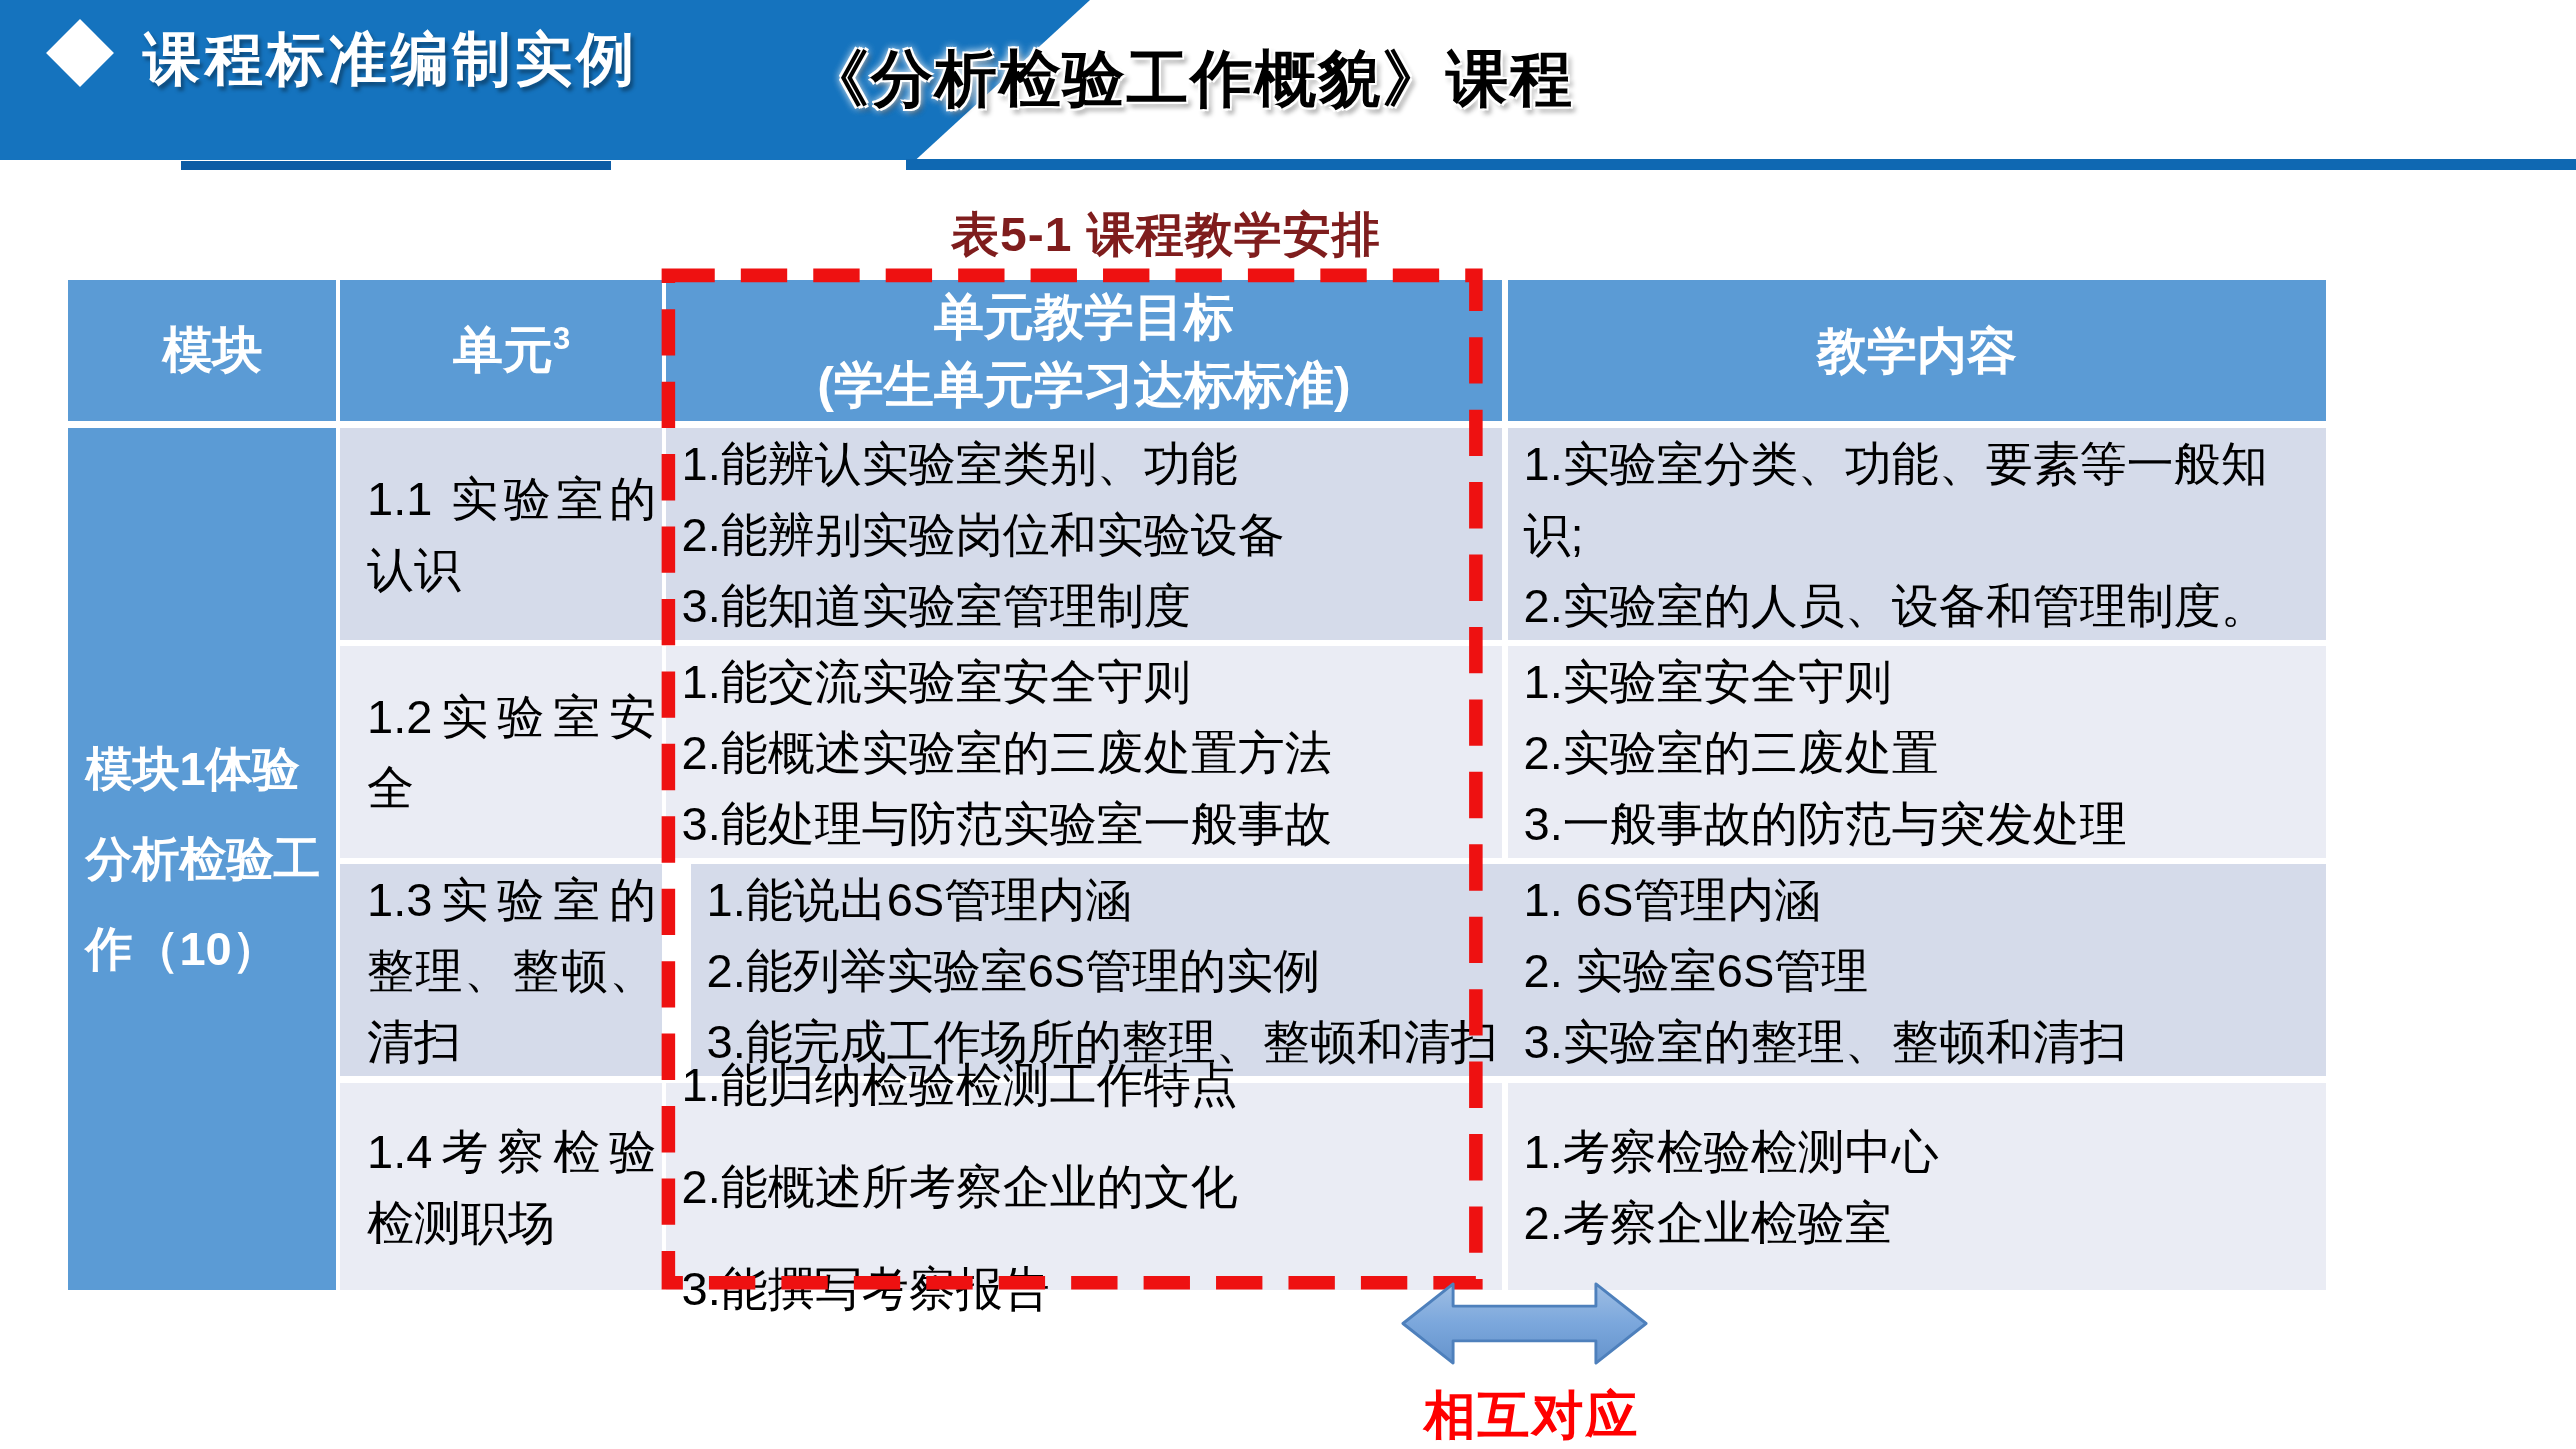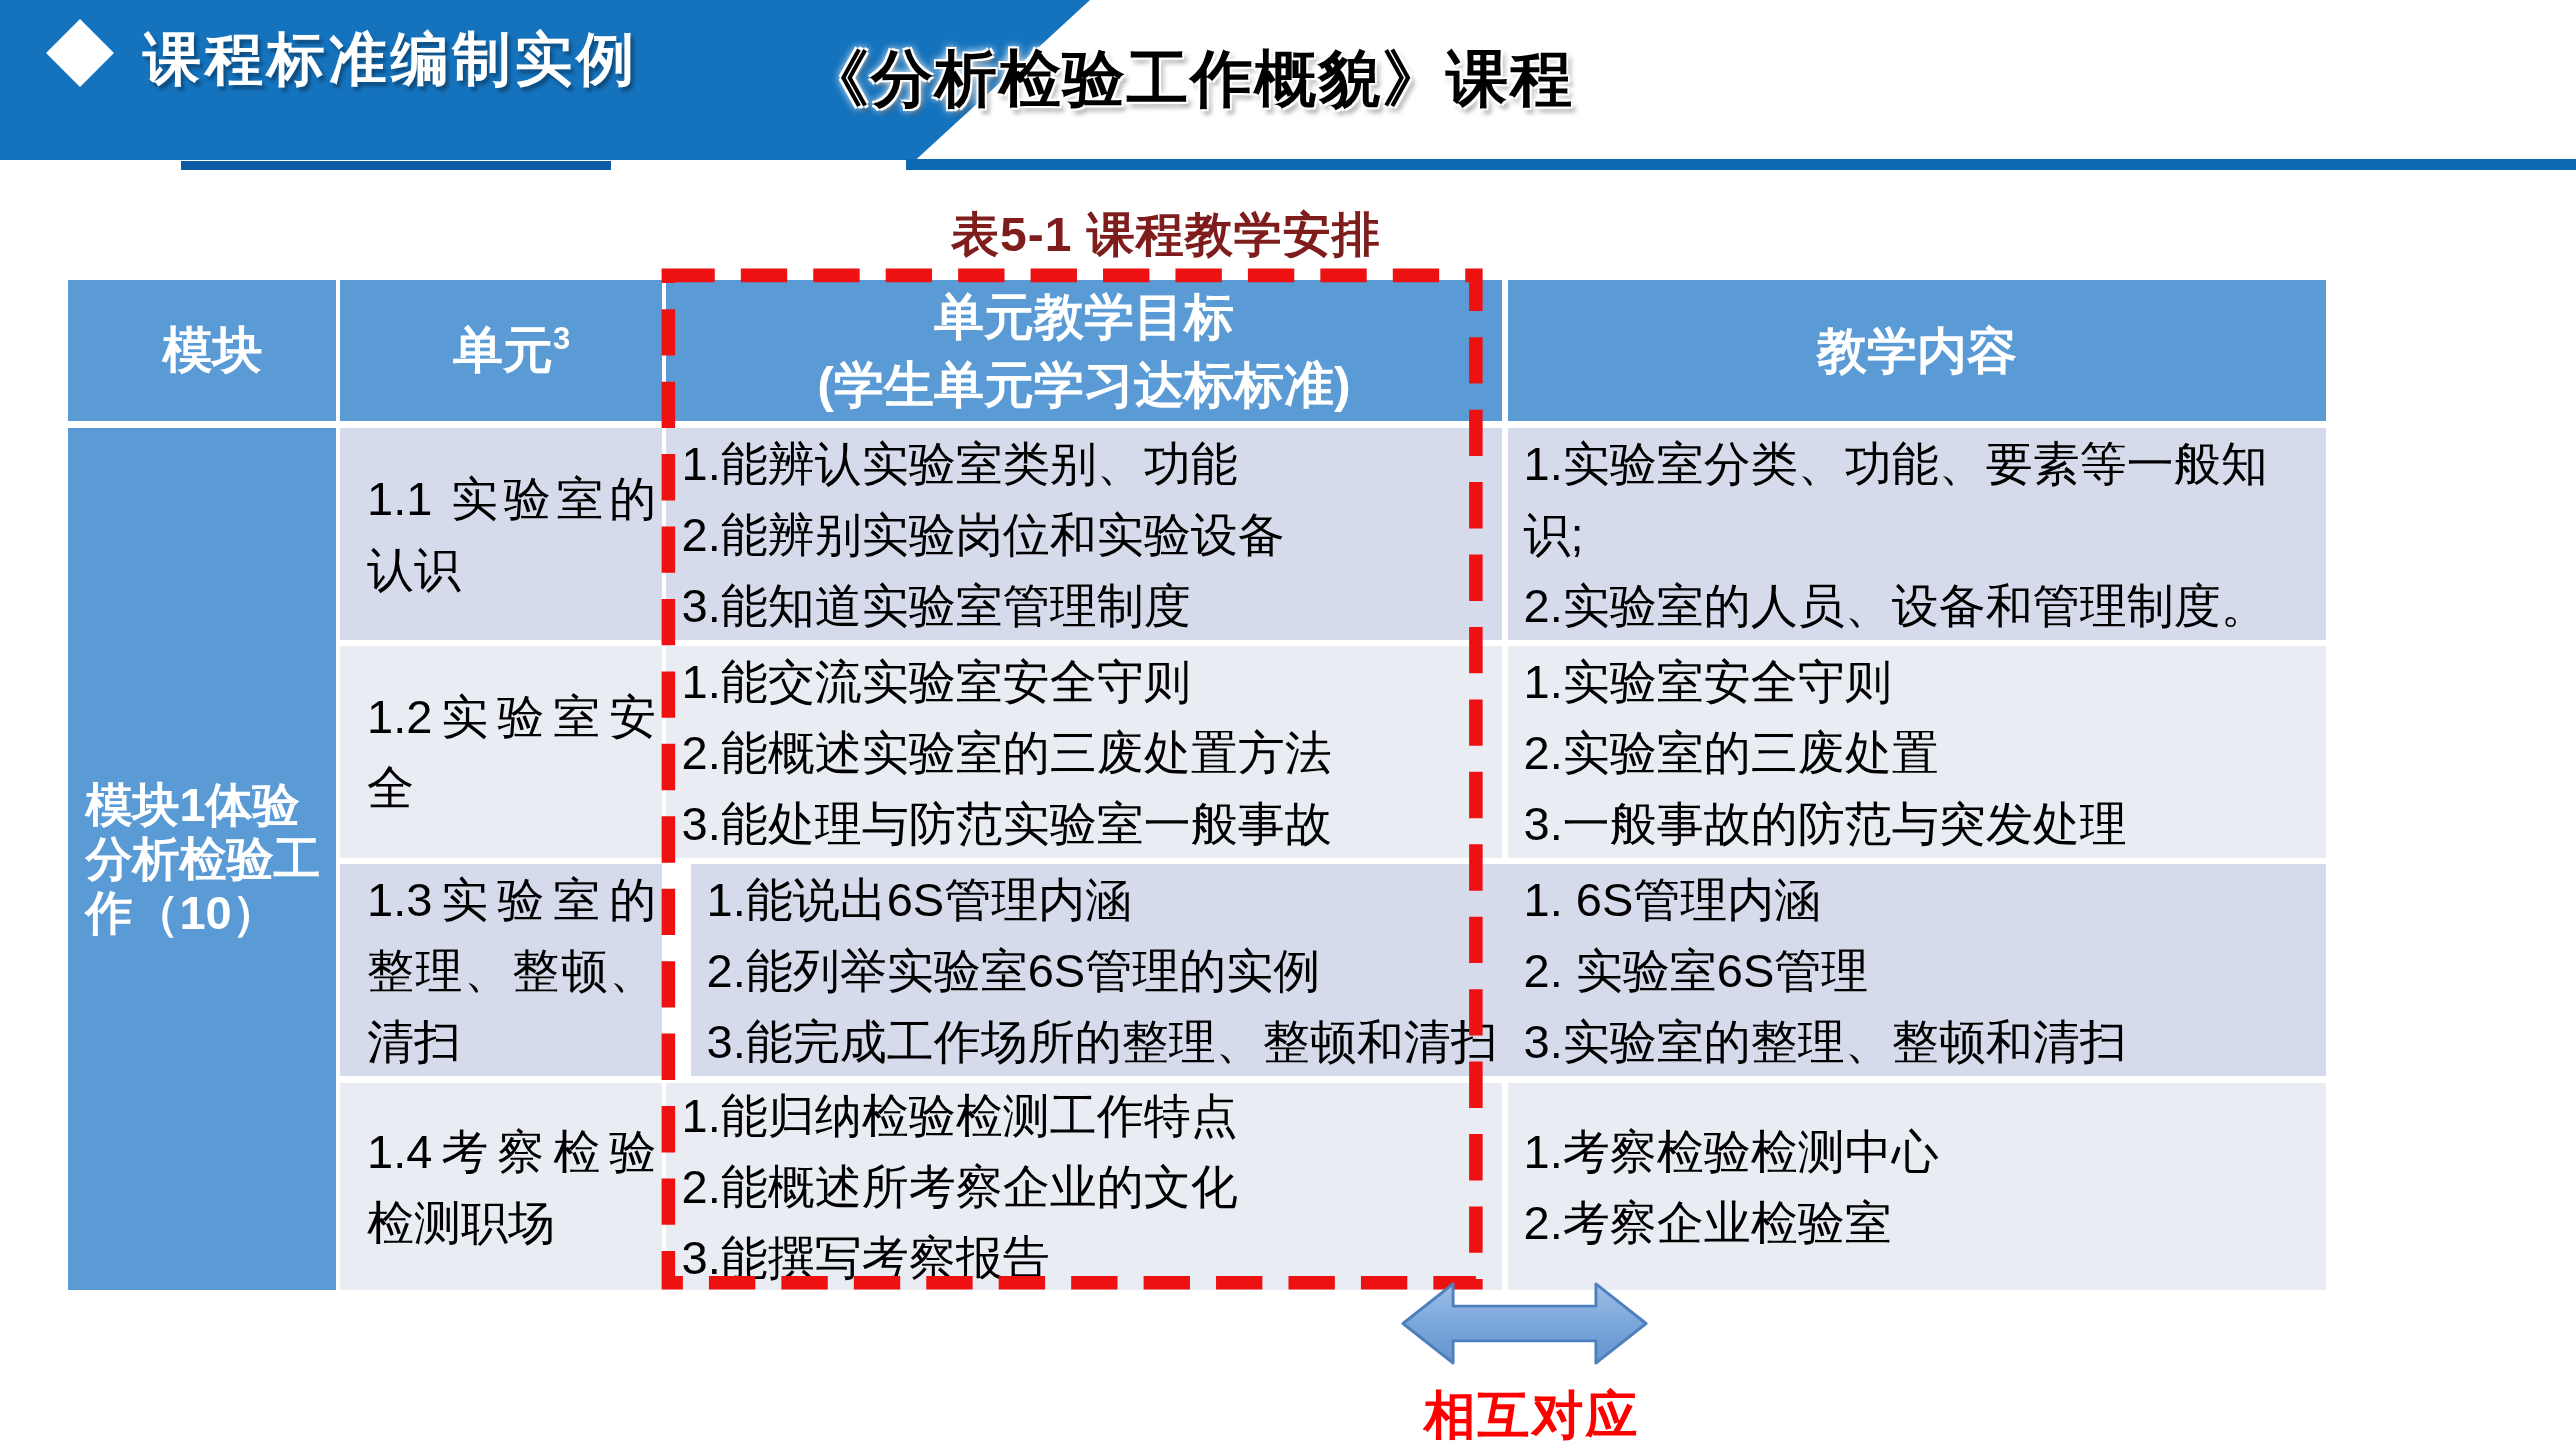--- a/index.html
+++ b/index.html
@@ -54,21 +54,21 @@
   .head.left{padding-left:21px;align-items:center;}
   .head.center{align-items:center;text-align:center;line-height:68px;}
   .band-a{background:#D5DBEA;}
   .band-b{background:#EAECF4;}
   .body-text{font-size:47px;line-height:71px;color:#000000;}
   .unit-cell{padding-left:27px;padding-right:5.8px;text-align:justify;text-justify:inter-character;}
   .obj-cell{padding-left:15.5px;padding-right:9.7px;}
   .content-cell{padding-left:15.5px;padding-right:9.7px;}
   .module-cell{
     background:#5B9BD5;color:#ffffff;font-weight:bold;
-    font-size:47px;line-height:54px;padding-left:17.4px;padding-right:3.9px;
+    font-size:47px;line-height:90px;padding-left:17.4px;padding-right:3.9px;
   }
   .sup{font-size:31px;vertical-align:super;line-height:0;}
   
   .overlay{position:absolute;left:0;top:0;pointer-events:none;}
   .annotation{
     position:absolute;left:1372px;top:1381px;width:319px;text-align:center;
     font-size:52px;font-weight:bold;color:#FF0000;letter-spacing:1.9px;
   }
 </style>
 </head>
@@ -140,21 +140,21 @@
   </div>
   <div class="cell band-a body-text content-cell" style="left:1508px;top:864px;width:818px;height:212px;">
     <div>1. 6S管理内涵</div>
     <div>2. 实验室6S管理</div>
     <div>3.实验室的整理、整顿和清扫</div>
   </div>
 
   <div class="cell band-b body-text unit-cell" style="left:340px;top:1083px;width:322px;height:207px;">
     <div>1.4考察检验检测职场</div>
   </div>
-  <div class="cell band-b body-text obj-cell" style="left:666px;top:1083px;width:836px;height:207px;">
+  <div class="cell band-b body-text obj-cell" style="left:666px;top:1083px;width:836px;height:207px;gap:31px;">
     <div>1.能归纳检验检测工作特点</div>
     <div>2.能概述所考察企业的文化</div>
     <div>3.能撰写考察报告</div>
   </div>
   <div class="cell band-b body-text content-cell" style="left:1508px;top:1083px;width:818px;height:207px;">
     <div>1.考察检验检测中心</div>
     <div>2.考察企业检验室</div>
   </div>
 
   <svg class="overlay" width="2576" height="1450" viewBox="0 0 2667 1501">

